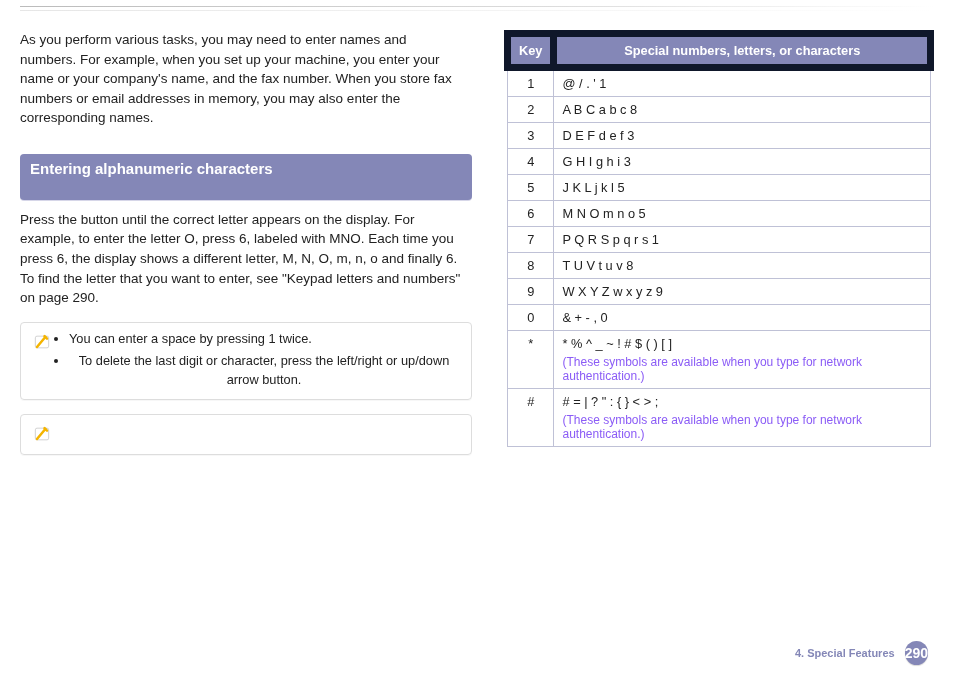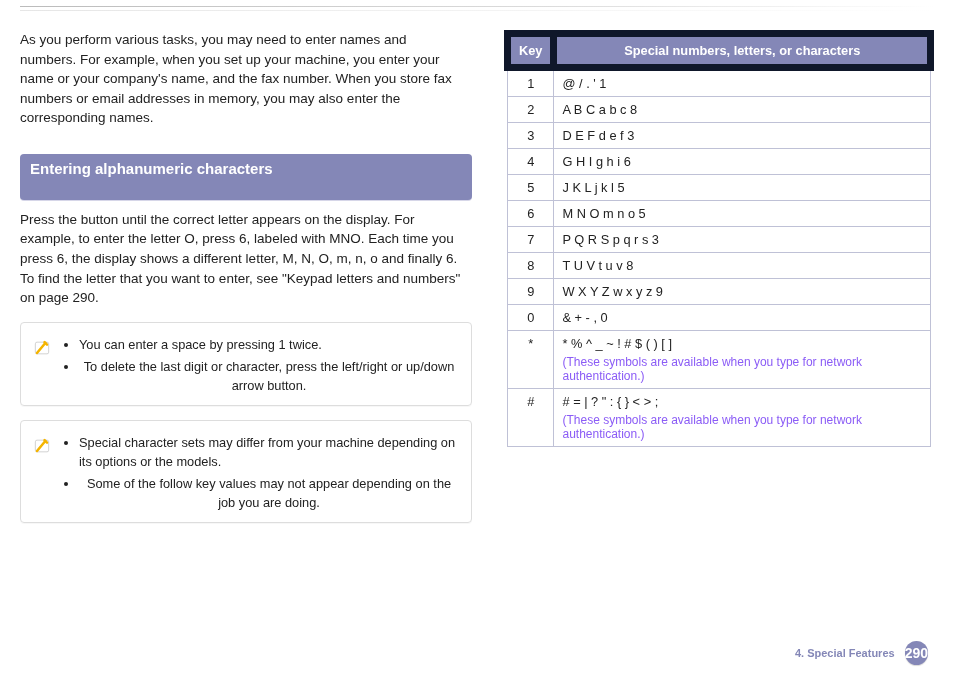--- a/index.html
+++ b/index.html
@@ -58,23 +58,23 @@
     font-weight: 700;
     font-size: 15px;
     padding: 6px 10px 23px 10px;
     margin: 26px 0 10px 0;
     border-radius: 4px;
     box-shadow: 0 1px 0 #d6d6e8;
   }
   .note-box {
     border: 1px solid #ddd;
     border-radius: 4px;
-    padding: 13px 12px 10px 10px;
-    display: flex;
-    gap: 10px;
+    padding: 7px 12px 10px 10px;
+    display: flex;
+    gap: 0;
     margin: 14px 0 12px 0;
     box-shadow: 0 1px 0 rgba(0,0,0,0.03);
   }
   .note-icon {
     width: 22px;
     flex: 0 0 22px;
     display: flex;
     align-items: flex-start;
     justify-content: center;
     padding-top: 2px;
@@ -172,26 +172,20 @@
 
 
       <div class="note-box">
         <div class="note-icon">
           <svg viewBox="0 0 24 24">
               <rect x="4" y="5" width="16" height="14" rx="2" fill="#fff" stroke="#c9c9c9"></rect>
               <path d="M6 18 L16 6" stroke="#f4b400" stroke-width="3" stroke-linecap="round"></path>
               <path d="M15 5 L18 8" stroke="#f4b400" stroke-width="3" stroke-linecap="round"></path>
             </svg>
         </div>
-        <div class="note-content">
-          <ul>
-            <li>Special character sets may differ from your machine depending on its options or the models.</li>
-            <li>Some of the follow key values may not appear depending on the job you are doing.</li>
-          </ul>
-        </div>
       </div>
     </div>
 
     <div class="col-right">
       <table class="key-table">
         <thead>
           <tr>
             <th>Key</th>
             <th>Special numbers, letters, or characters</th>
           </tr>
@@ -211,39 +205,39 @@
             </tr>
             <tr>
               <td class="key-cell">3</td>
               <td>
                 <div>D E F d e f 3</div>
               </td>
             </tr>
             <tr>
               <td class="key-cell">4</td>
               <td>
-                <div>G H I g h i 6</div>
+                <div>G H I g h i 3</div>
               </td>
             </tr>
             <tr>
               <td class="key-cell">5</td>
               <td>
                 <div>J K L j k l 5</div>
               </td>
             </tr>
             <tr>
               <td class="key-cell">6</td>
               <td>
                 <div>M N O m n o 5</div>
               </td>
             </tr>
             <tr>
               <td class="key-cell">7</td>
               <td>
-                <div>P Q R S p q r s 3</div>
+                <div>P Q R S p q r s 1</div>
               </td>
             </tr>
             <tr>
               <td class="key-cell">8</td>
               <td>
                 <div>T U V t u v 8</div>
               </td>
             </tr>
             <tr>
               <td class="key-cell">9</td>

